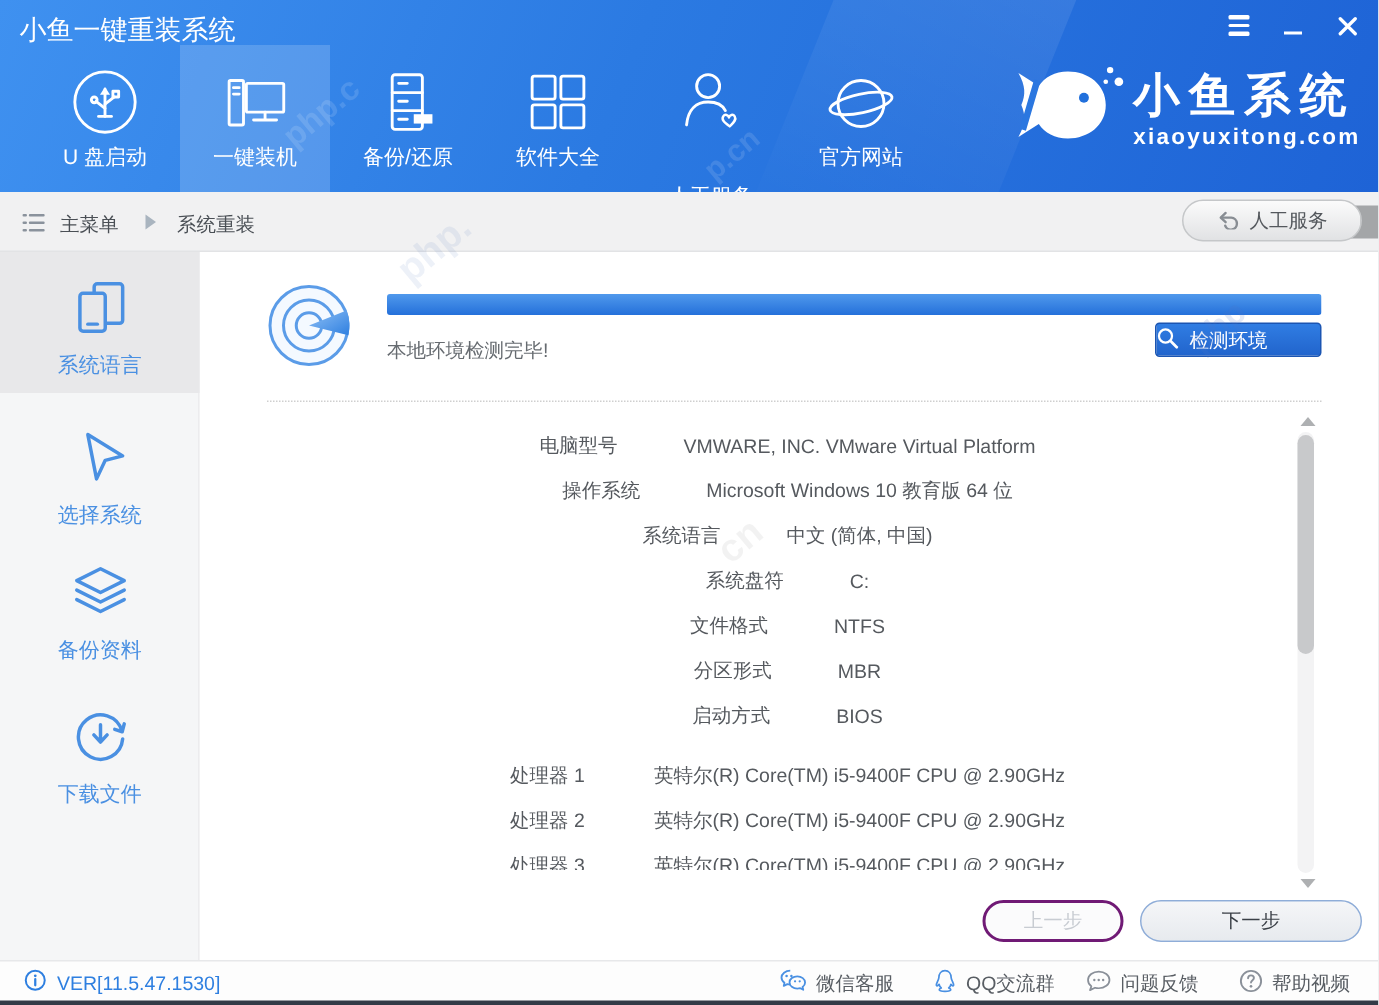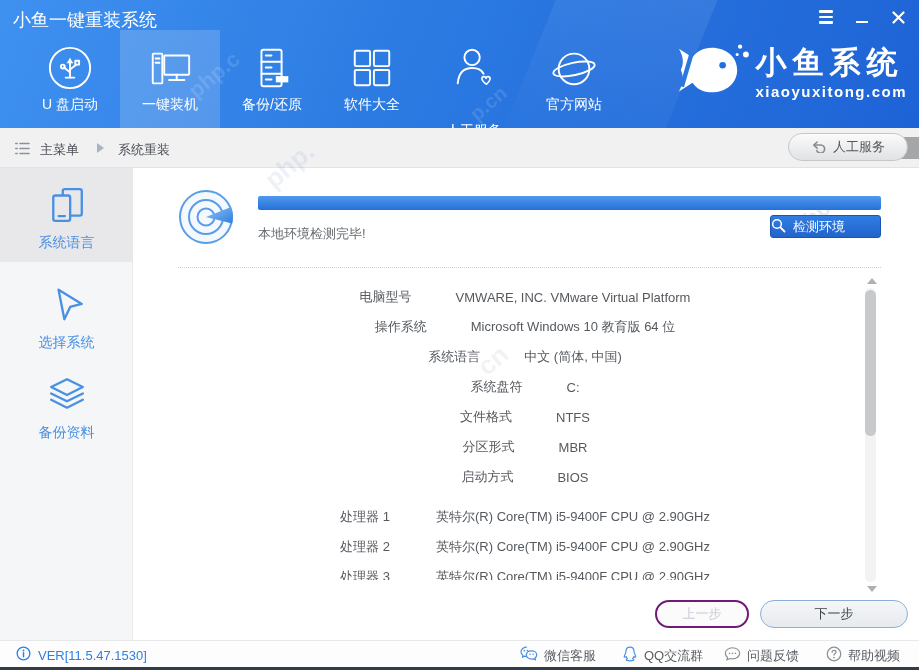--- a/index.html
+++ b/index.html
@@ -301,20 +301,30 @@
       <span>
         <svg width="38" height="38" viewBox="0 0 36 36">
           <path d="M18 3 L33 10.5 L18 18 L3 10.5 Z"></path>
           <path d="M3 16.5 L18 24 L33 16.5"></path>
           <path d="M3 22.5 L18 30 L33 22.5"></path>
         </svg>
       </span>
       <span class="side-label">备份资料</span>
     </div>
 
+    <div class="side-item" style="top:304px;">
+      <span>
+        <svg width="38" height="38" viewBox="0 0 36 36">
+          <path d="M31.5 14.5 A14 14 0 1 0 32 19.5"></path>
+          <path d="M33 10 L31.7 15 L27 13.5"></path>
+          <path d="M18 10.5 V21 M13.8 17 L18 21.5 L22.2 17"></path>
+        </svg>
+      </span>
+      <span class="side-label">下载文件</span>
+    </div>
 
   </div>
 
   <span class="radar">
     <svg width="62" height="62" viewBox="0 0 62 62">
       <defs>
         <linearGradient id="rg" x1="0" y1="0" x2="1" y2="1">
           <stop offset="0" stop-color="#8fc0f5"></stop>
             <stop offset="1" stop-color="#2e7fe0"></stop>
         </linearGradient>

